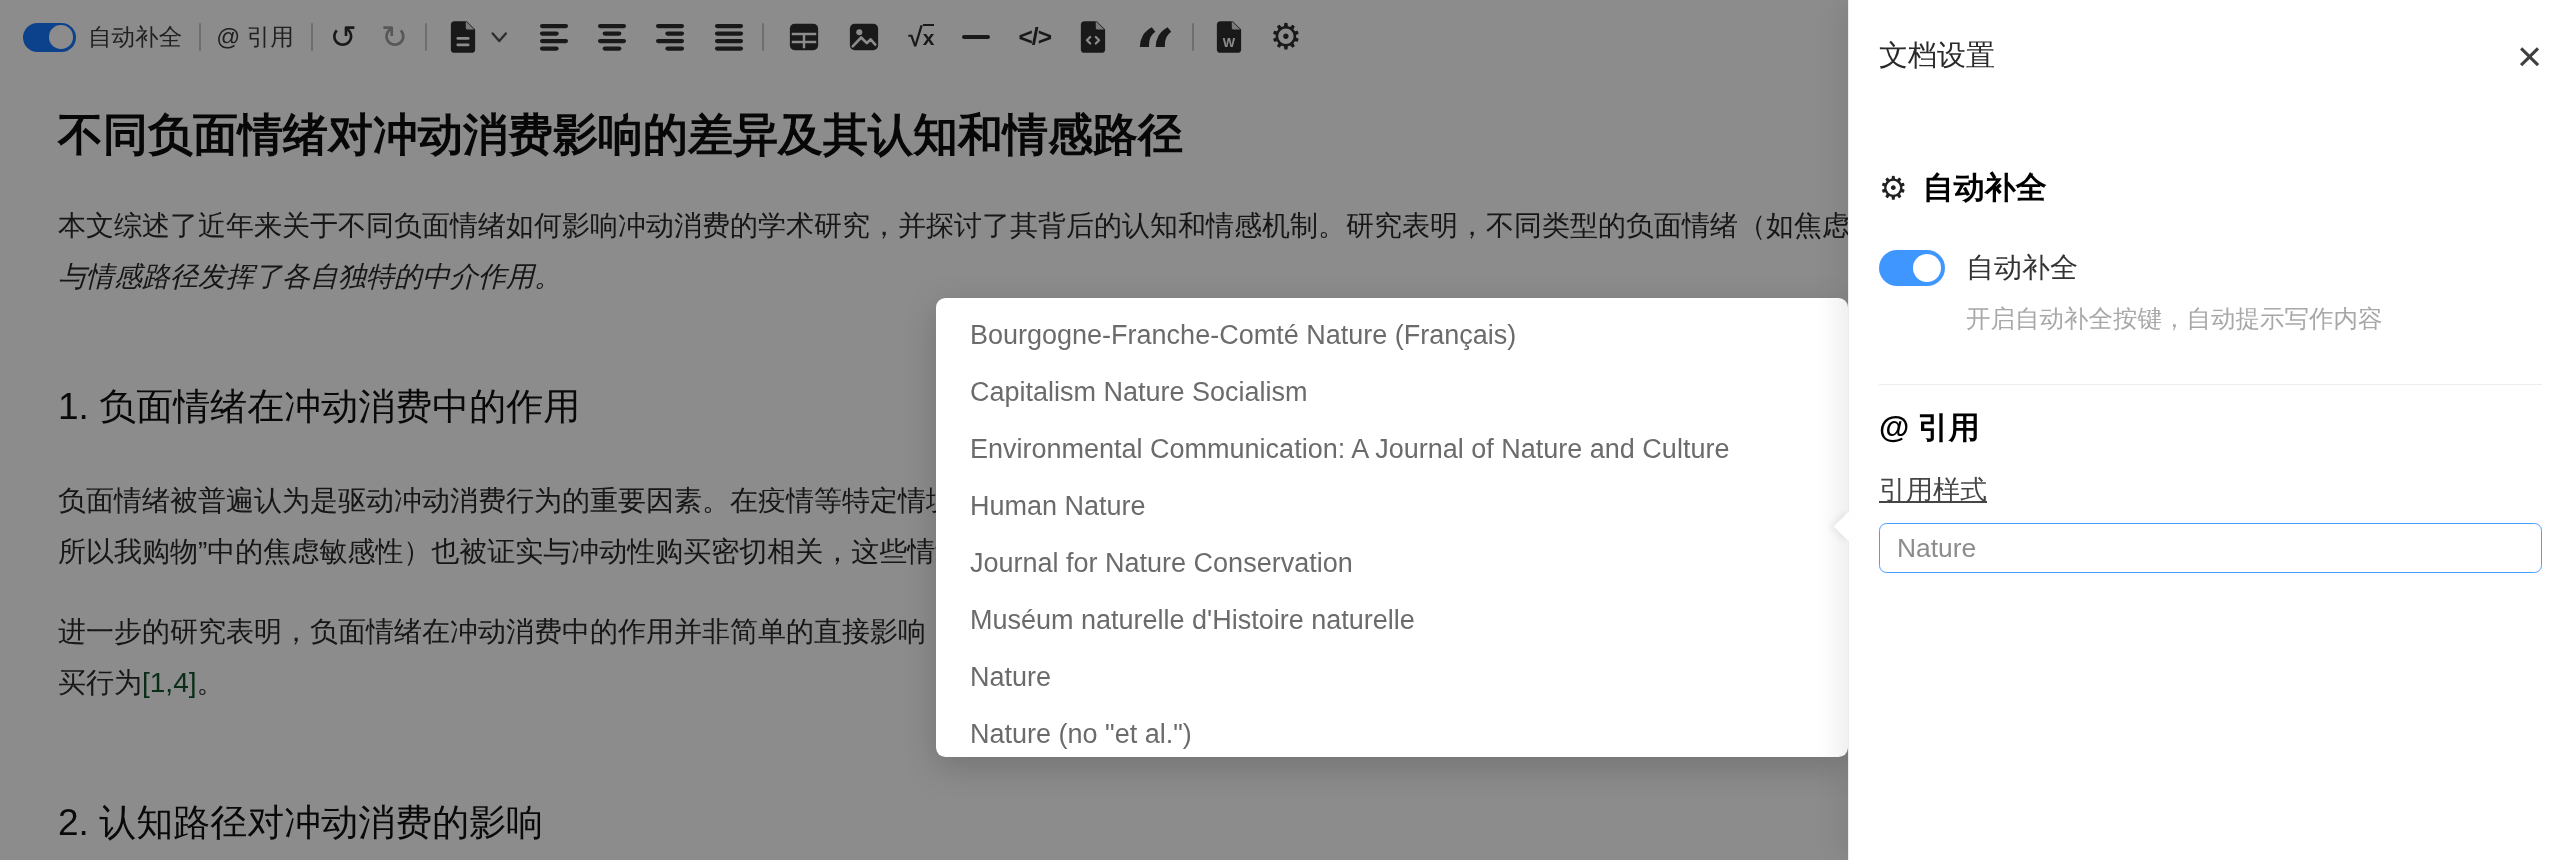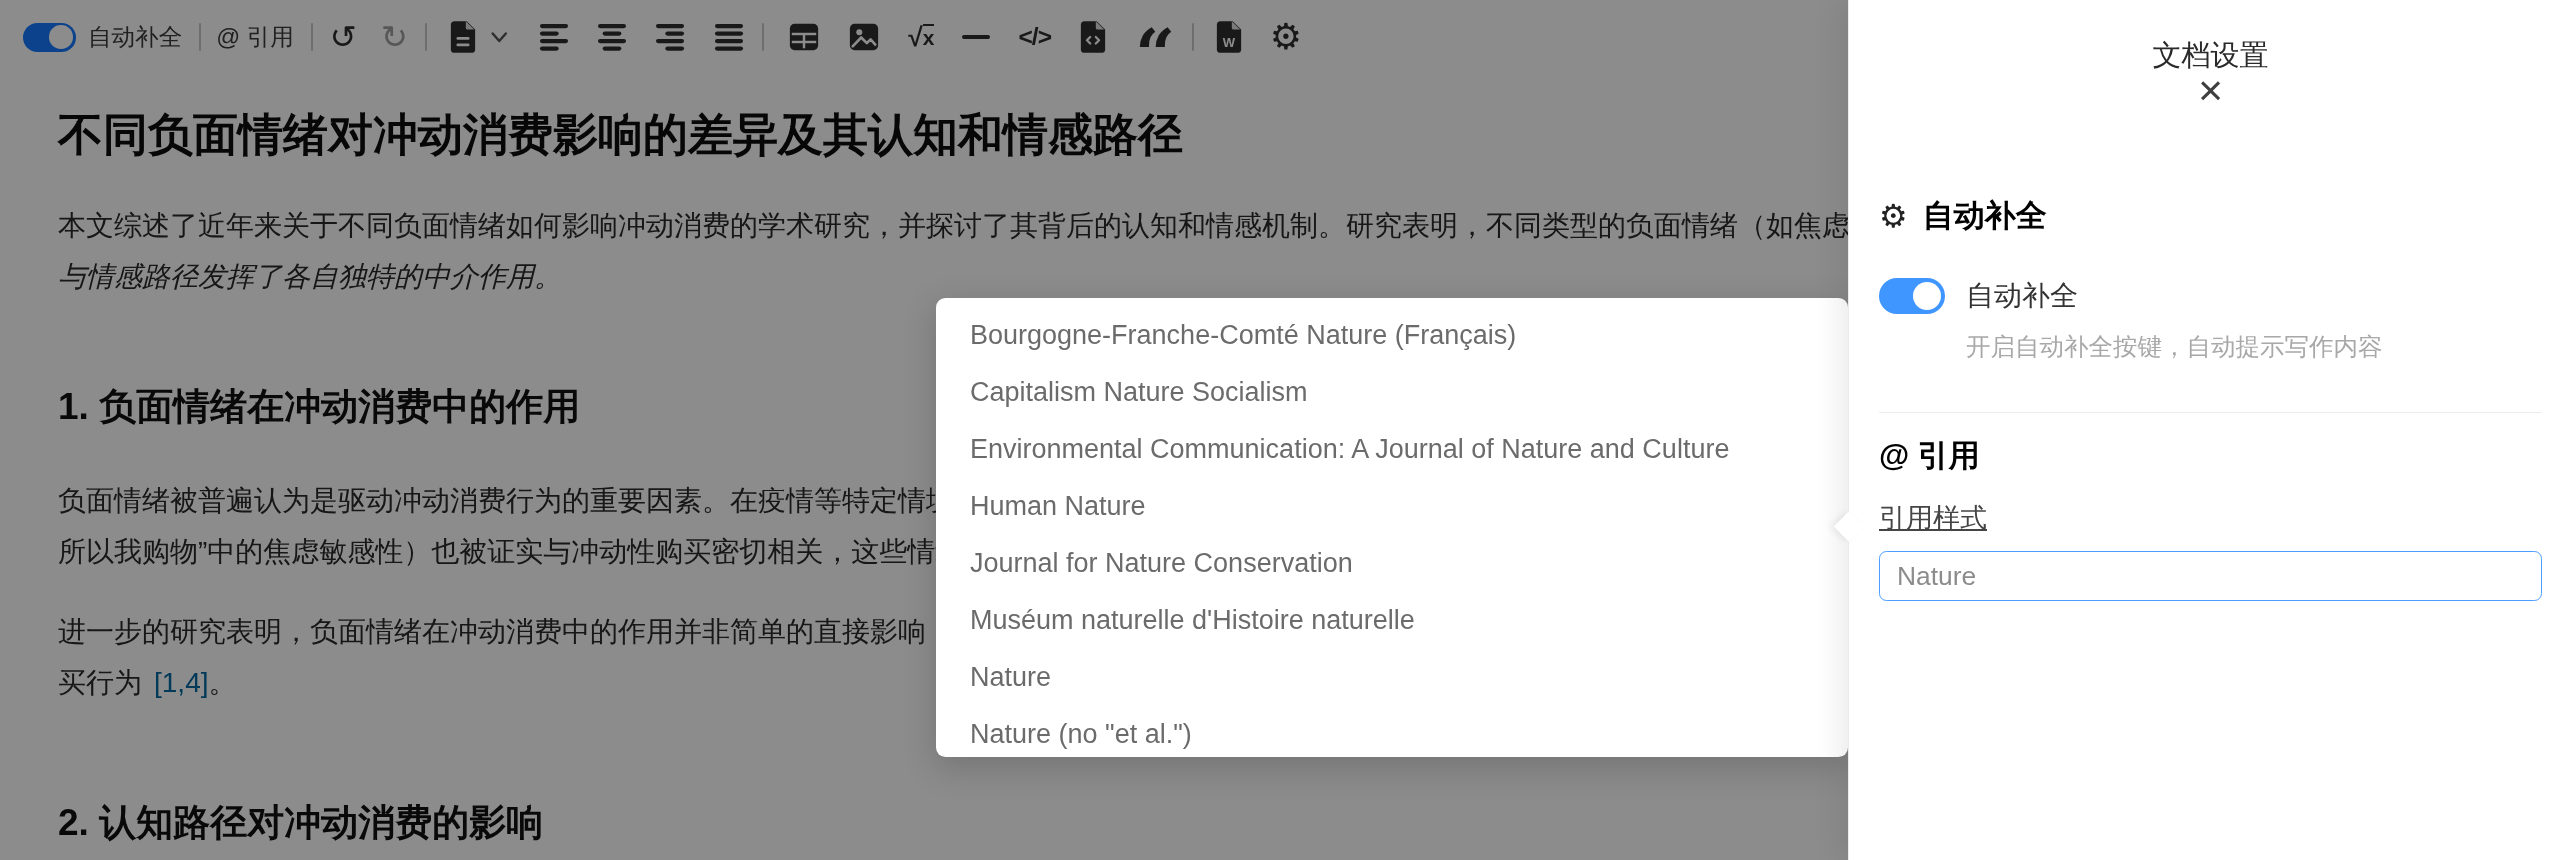--- a/index.html
+++ b/index.html
@@ -27,42 +27,42 @@
   .tb-glyph.disabled{color:#9e9e9e;}
   .icon-sqrt{font-size:26.4px;font-weight:700;color:#2f2f2f;}
   .icon-sqrt .under{font-size:21px;border-top:2.8px solid #2f2f2f;padding-top:0.9px;}
   .icon-minus{width:28px;height:4.7px;border-radius:1.9px;background:#2f2f2f;}
   .icon-code-text{font-size:24.5px;font-weight:700;letter-spacing:-0.9px;color:#2f2f2f;}
   .icon-quote{font-family:"DejaVu Serif","Liberation Serif",serif;font-weight:700;
     font-size:70px;line-height:1;height:34px;overflow:hidden;display:inline-block;color:#2f2f2f;}
   .doc-area{position:absolute;left:0;top:0;width:100%;height:100%;}
   .doc-line{position:absolute;left:58px;white-space:nowrap;}
   .doc-title{font-size:45px;font-weight:700;color:#0d0d0d;line-height:57px;}
-  .doc-h2{font-size:37px;font-weight:700;color:#111;line-height:47px;}
+  .doc-h2{font-size:37px;font-weight:400;color:#111;line-height:47px;}
   .doc-p{font-size:28px;color:#2b2b2b;line-height:51px;}
-  .cite-link{color:#0369a1;margin-left:12px;}
+  .cite-link{color:#14532d;}
   
   .mask{position:absolute;left:0;top:0;width:1848px;height:861px;
     background:rgba(0,0,0,0.45);z-index:5;}
   
   .dropdown{
     position:absolute;left:936px;top:298px;width:912px;height:459px;z-index:10;
     background:#fff;border-radius:9.4px;box-shadow:0 9.4px 34px rgba(0,0,0,0.18);
     padding-top:9.4px;box-sizing:border-box;overflow:hidden;
   }
   .dd-item{height:57px;display:flex;align-items:center;padding:0 34px;
     font-size:27px;color:#6b6b6b;cursor:pointer;}
   
   .sidebar{
     position:absolute;left:1848px;top:0;width:728px;height:861px;z-index:20;
     background:#fff;border-left:0.9px solid #ececec;
     box-shadow:-9.4px 0 26.4px rgba(0,0,0,0.08);
     box-sizing:border-box;padding:0 34px 0 30px;
   }
-  .sb-header{display:flex;align-items:center;justify-content:space-between;margin-top:36px;flex-direction:column;}
+  .sb-header{display:flex;align-items:center;justify-content:space-between;margin-top:36px;}
   .sb-title{font-size:29px;color:#2a2a2a;}
   .sb-close{font-size:43px;line-height:28px;color:#3f3f3f;font-weight:300;cursor:pointer;}
   .sb-section-head{display:flex;align-items:center;gap:15px;margin-top:91px;}
   .sb-gear{font-size:32px;line-height:1;color:#222;}
   .sb-section-title{font-size:31px;font-weight:700;color:#000;}
   .sb-toggle-row{display:flex;align-items:center;margin-top:40px;}
   .sb-switch{width:66px;height:36px;background:#4096ff;}
   .sb-switch .knob{width:28px;height:28px;top:3.8px;right:3.8px;}
   .sb-toggle-label{font-size:28px;color:#333;margin-left:21px;}
   .sb-desc{font-size:24.5px;color:#a8a8a8;margin-top:15px;margin-left:87px;}

